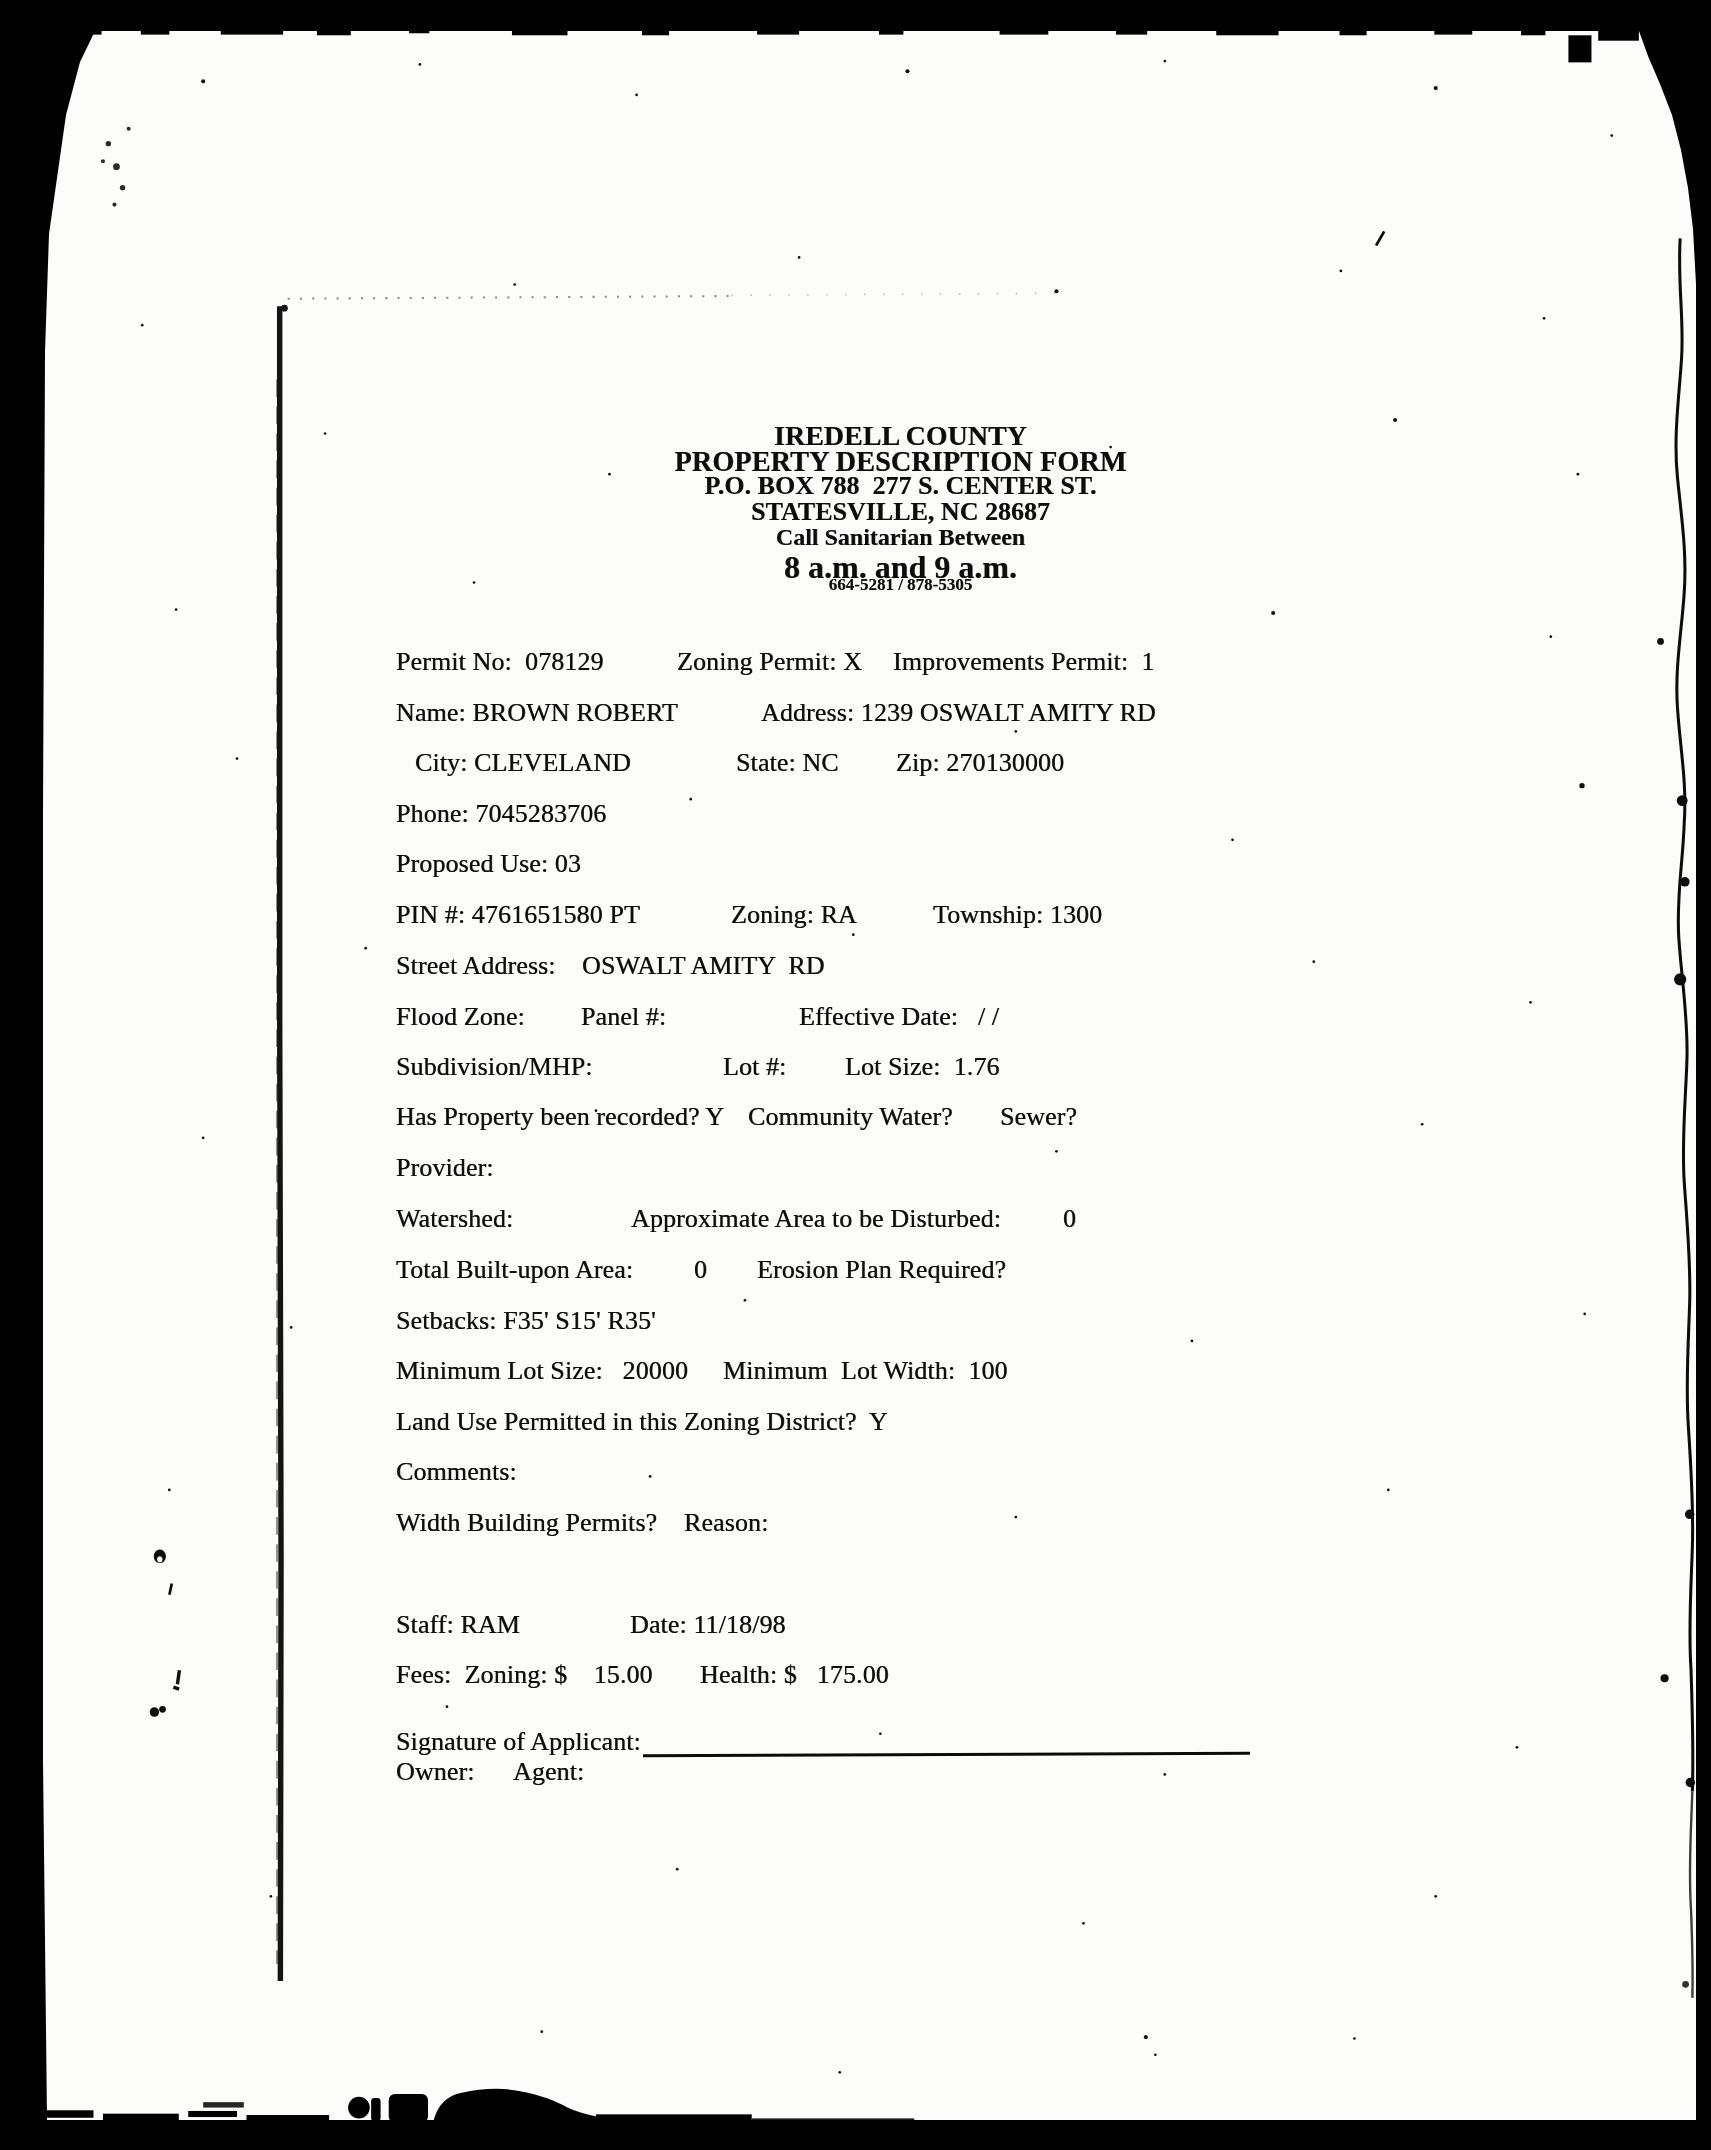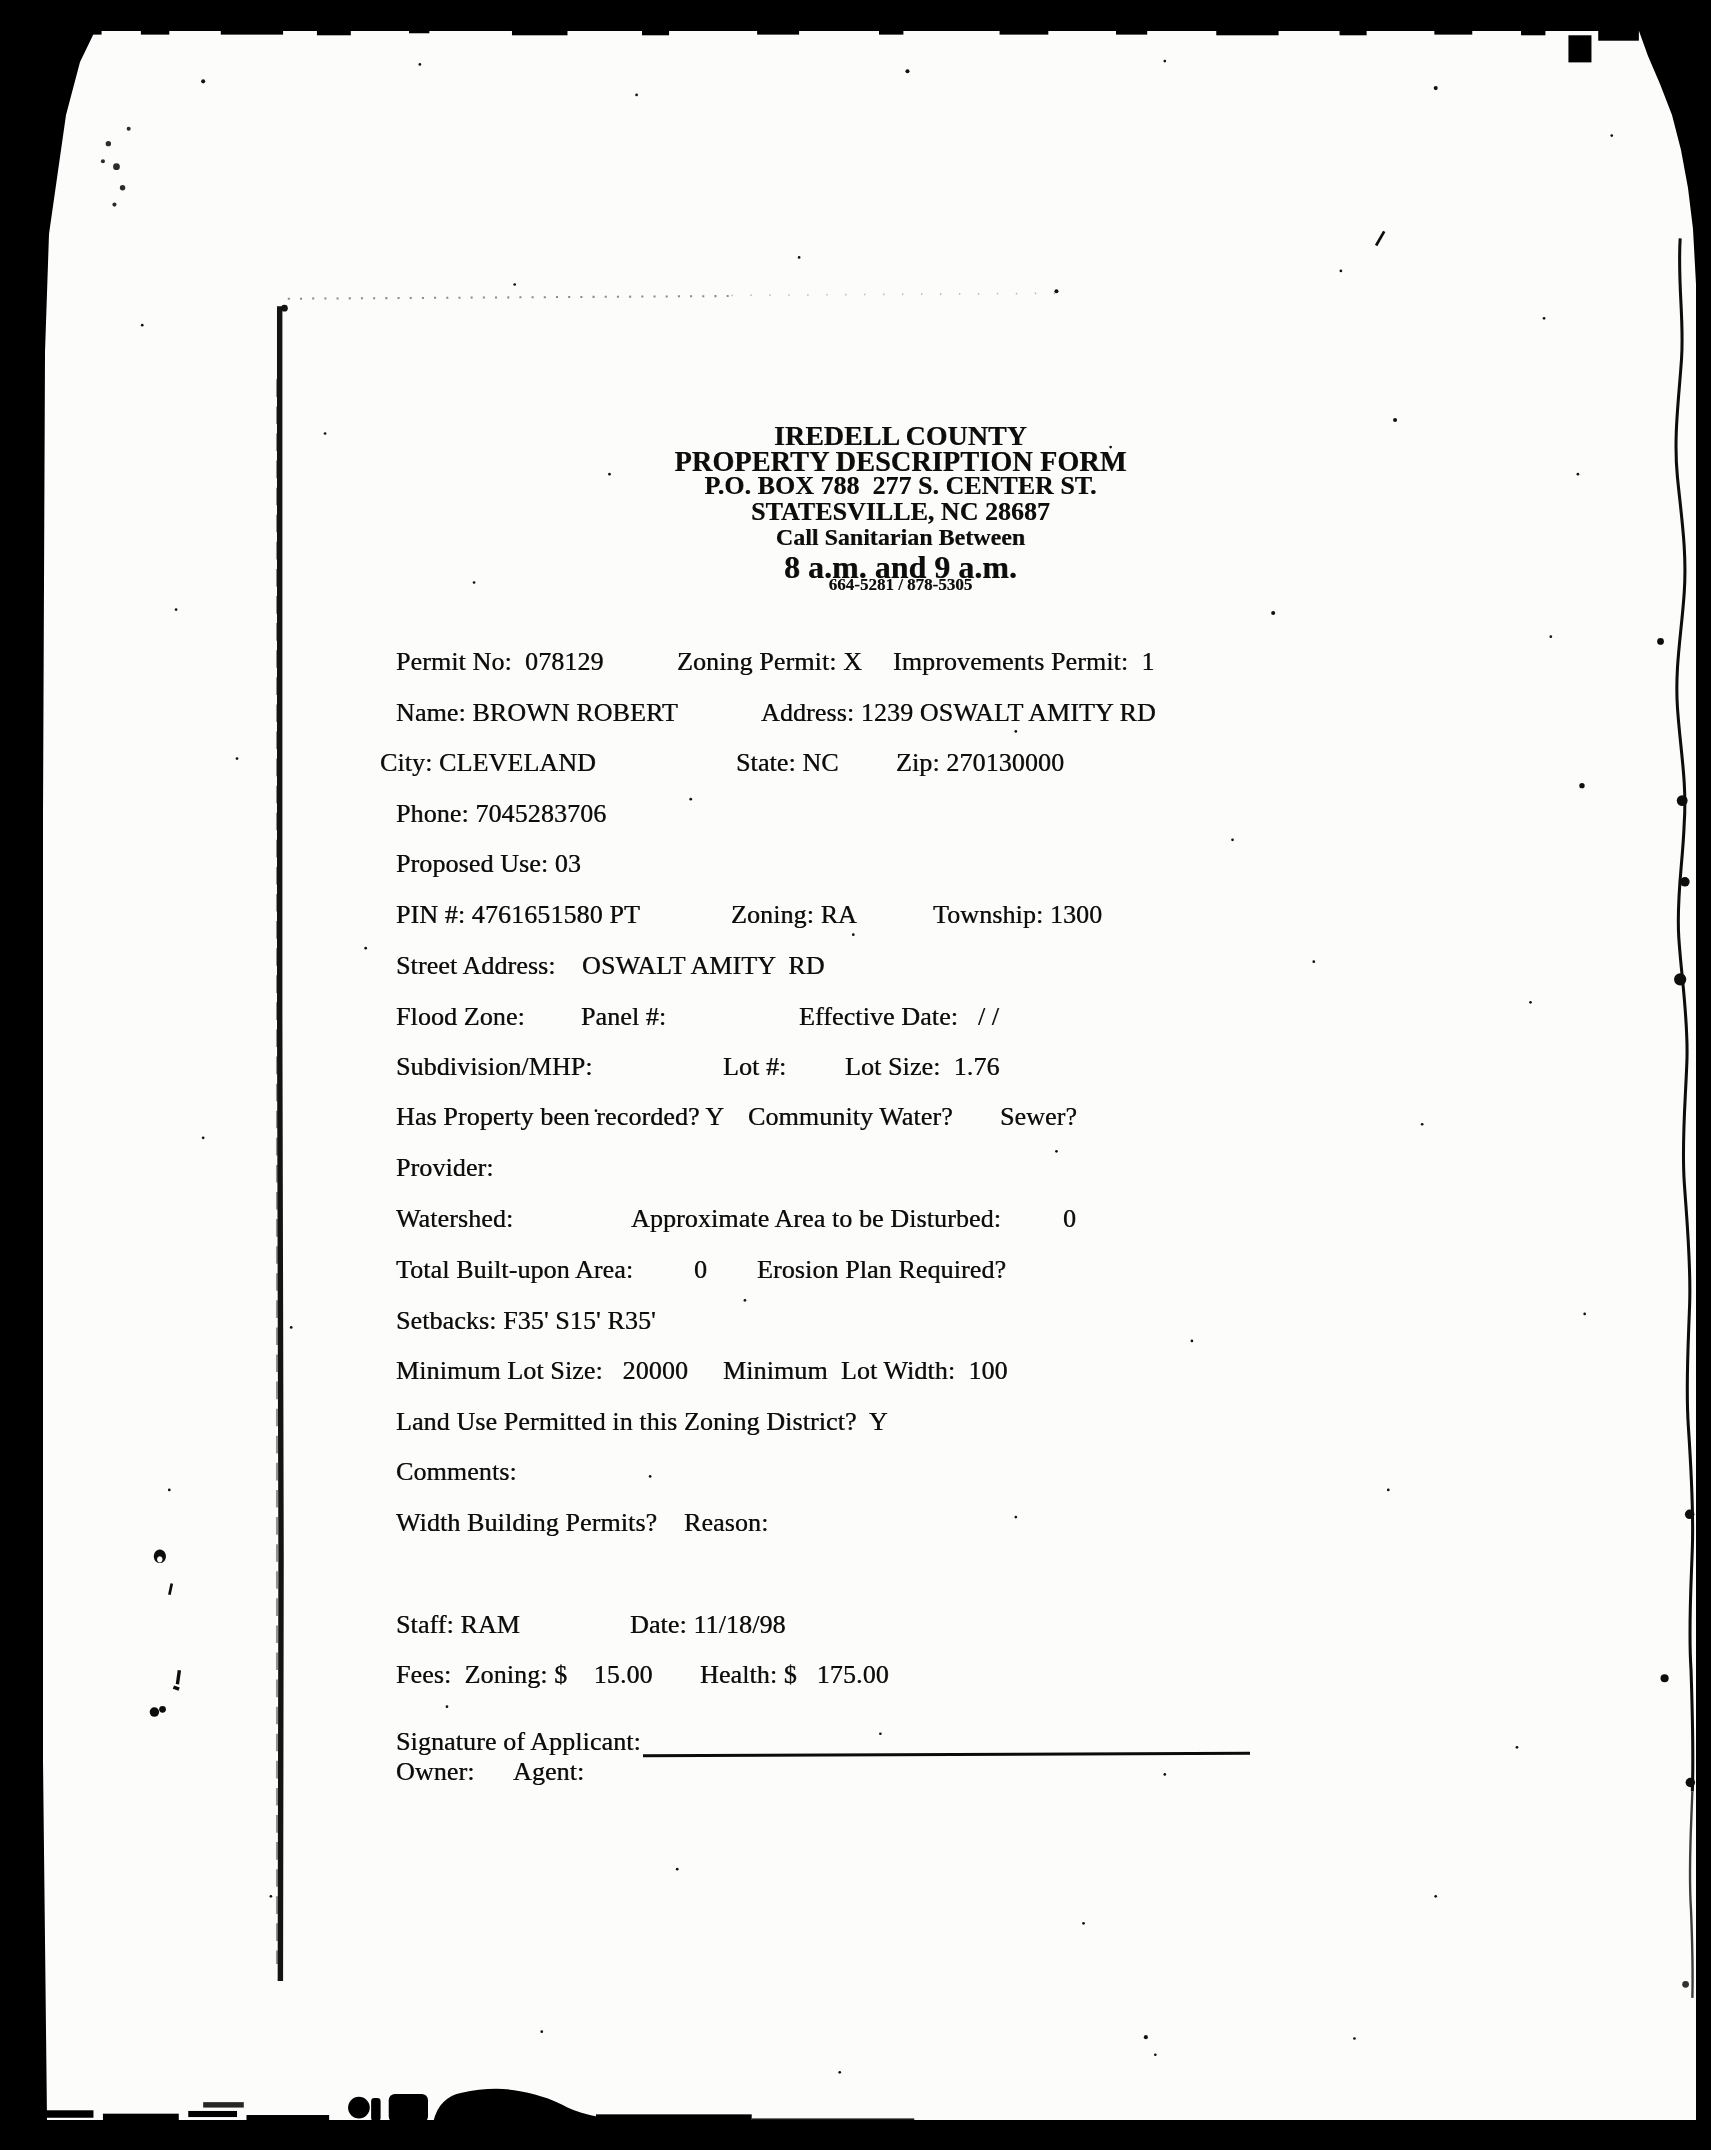--- a/index.html
+++ b/index.html
@@ -64,21 +64,21 @@
     <div class="row" style="top:649px">
       <span class="seg" style="left:396px">Permit No:  078129</span>
       <span class="seg" style="left:677px">Zoning Permit: X</span>
       <span class="seg" style="left:893px">Improvements Permit:  1</span>
     </div>
     <div class="row" style="top:700px">
       <span class="seg" style="left:396px">Name: BROWN ROBERT</span>
       <span class="seg" style="left:761px">Address: 1239 OSWALT AMITY RD</span>
     </div>
     <div class="row" style="top:750px">
-      <span class="seg" style="left:380px">City: CLEVELAND</span>
+      <span class="seg" style="left:415px">City: CLEVELAND</span>
       <span class="seg" style="left:736px">State: NC</span>
       <span class="seg" style="left:896px">Zip: 270130000</span>
     </div>
     <div class="row" style="top:801px">
       <span class="seg" style="left:396px">Phone: 7045283706</span>
     </div>
     <div class="row" style="top:851px">
       <span class="seg" style="left:396px">Proposed Use: 03</span>
     </div>
     <div class="row" style="top:902px">

